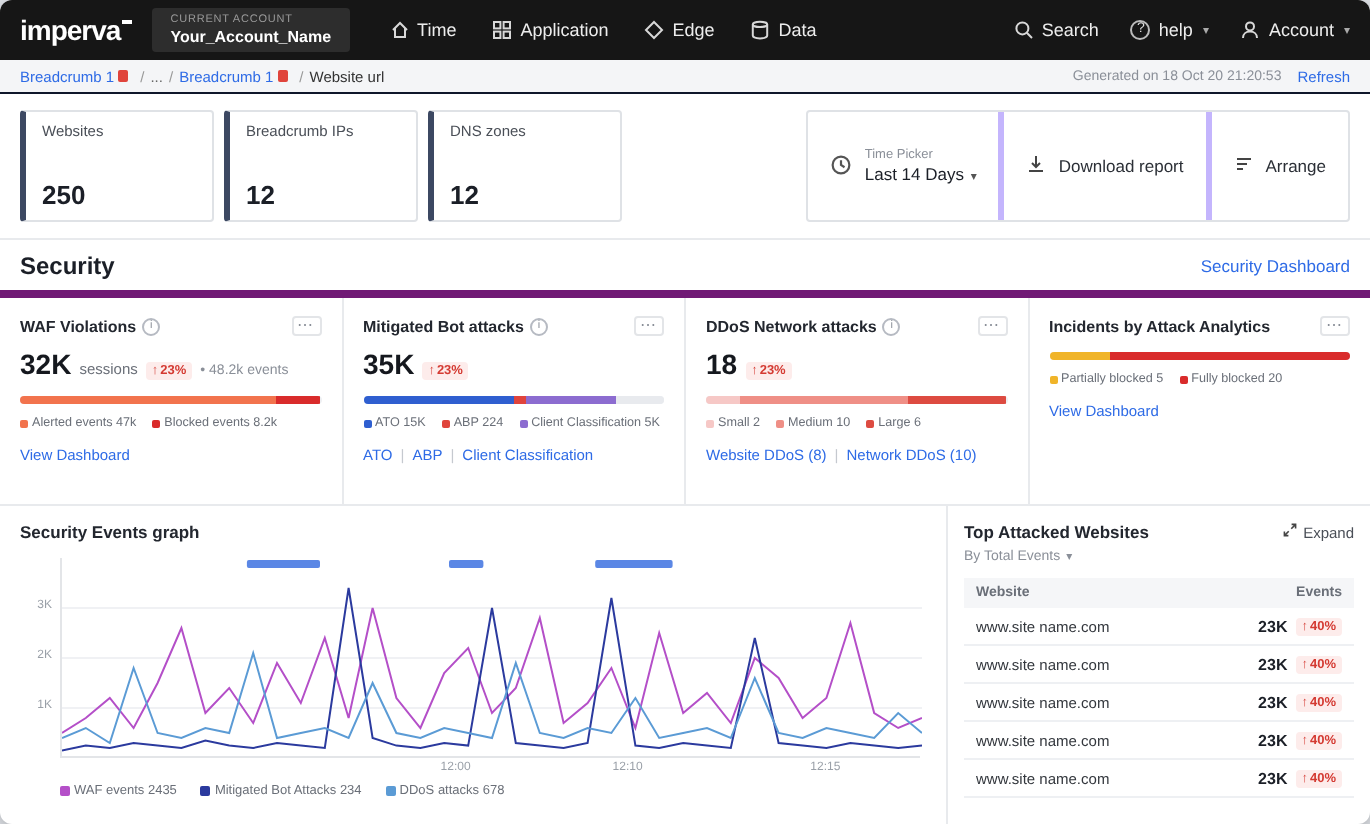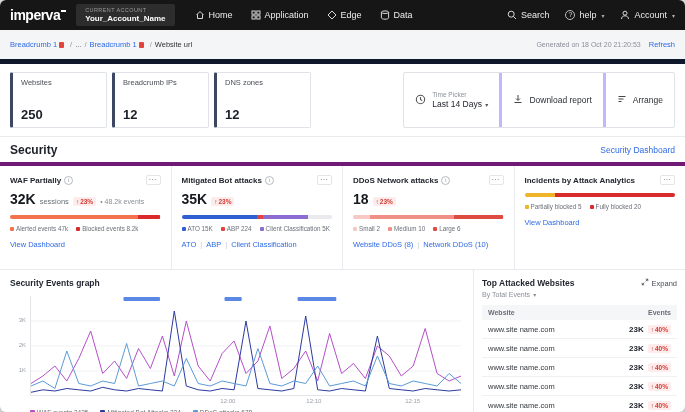--- a/index.html
+++ b/index.html
@@ -16,21 +16,21 @@
   .acct-name { font-size:8px; color:#fff; font-weight:bold; margin-top:1px; }
   .nav-items { display:flex; gap:18px; margin-left:20px; flex:1; }
   .nav-item { display:flex; align-items:center; gap:4px; font-size:9px; color:#ededed; cursor:pointer; }
   .nav-right { display:flex; gap:16px; align-items:center; font-size:9px; color:#ededed; }
   .nav-ctl { display:flex; align-items:center; gap:4px; cursor:pointer; }
   .q-circle { width:10px; height:10px; border:1px solid #bbb; border-radius:50%; font-size:7px; line-height:8px; text-align:center; color:#ddd; }
   .chev { font-size:6px; color:#aaa; margin-left:1px; }
   .nav-icon svg { display:block; }
 
   
-  .breadcrumb-bar { height:34px; background:#f4f5f7; border-bottom:5px solid #0f172a; display:flex; align-items:center; padding:0 10px; font-size:7.5px; color:#666; }
+  .breadcrumb-bar { height:17px; background:#f4f5f7; border-bottom:1px solid #0f172a; display:flex; align-items:center; padding:0 10px; font-size:7.5px; color:#666; }
   .crumb-link { color:#2e6be6; text-decoration:none; cursor:pointer; }
   .crumb-badge { width:5px; height:6px; background:#e0443c; border-radius:1px; display:inline-block; margin:0 3px 0 2px; }
   .crumb-sep { margin:0 3px; color:#999; }
   .crumb-current { color:#333; }
   .bc-right { margin-left:auto; display:flex; gap:8px; align-items:center; }
   .generated { color:#8a8f98; font-size:7px; }
   .refresh-link { color:#2e6be6; cursor:pointer; }
 
   
   .stats-row { display:flex; padding:8px 10px; gap:5px; border-bottom:1px solid #e8eaed; align-items:stretch; background:#fff; }
@@ -108,21 +108,21 @@
       <div class="acct-label">CURRENT ACCOUNT</div>
       <div class="acct-name">Your_Account_Name</div>
     </div>
     <nav class="nav-items">
       <div class="nav-item">
         <span class="nav-icon">
           <svg width="10" height="10" viewBox="0 0 10 10" fill="none" stroke="#d8d8d8" stroke-width="1">
               <path d="M1.5 5 L5 1.5 L8.5 5 M2.5 4.3 V8.5 H7.5 V4.3"></path>
             </svg>
         </span>
-        <span>Home</span>
+        <span>Time</span>
       </div>
       <div class="nav-item">
         <span class="nav-icon">
           <svg width="10" height="10" viewBox="0 0 10 10" fill="none" stroke="#d8d8d8" stroke-width="1">
               <rect x="1" y="1" width="3.2" height="3.2"></rect>
               <rect x="5.8" y="1" width="3.2" height="3.2"></rect>
               <rect x="1" y="5.8" width="3.2" height="3.2"></rect>
               <rect x="5.8" y="5.8" width="3.2" height="3.2"></rect>
             </svg>
         </span>
@@ -241,21 +241,21 @@
 
   <div class="section-header">
     <span class="section-title">Security</span>
     <a class="section-link">Security Dashboard</a>
   </div>
 
   <div class="metrics-row">
 
     <div class="metric">
       <div class="m-head">
-        <span class="m-title">WAF Partially</span>
+        <span class="m-title">WAF Violations</span>
         <span class="info-icon">i</span>
         <span class="menu-dots">⋯</span>
       </div>
       <div class="m-value-row">
         <span class="m-value">32K</span>
         <span class="m-unit">sessions</span>
         <span class="badge-up">
             <span>↑</span>
             <span>23%</span>
           </span>

